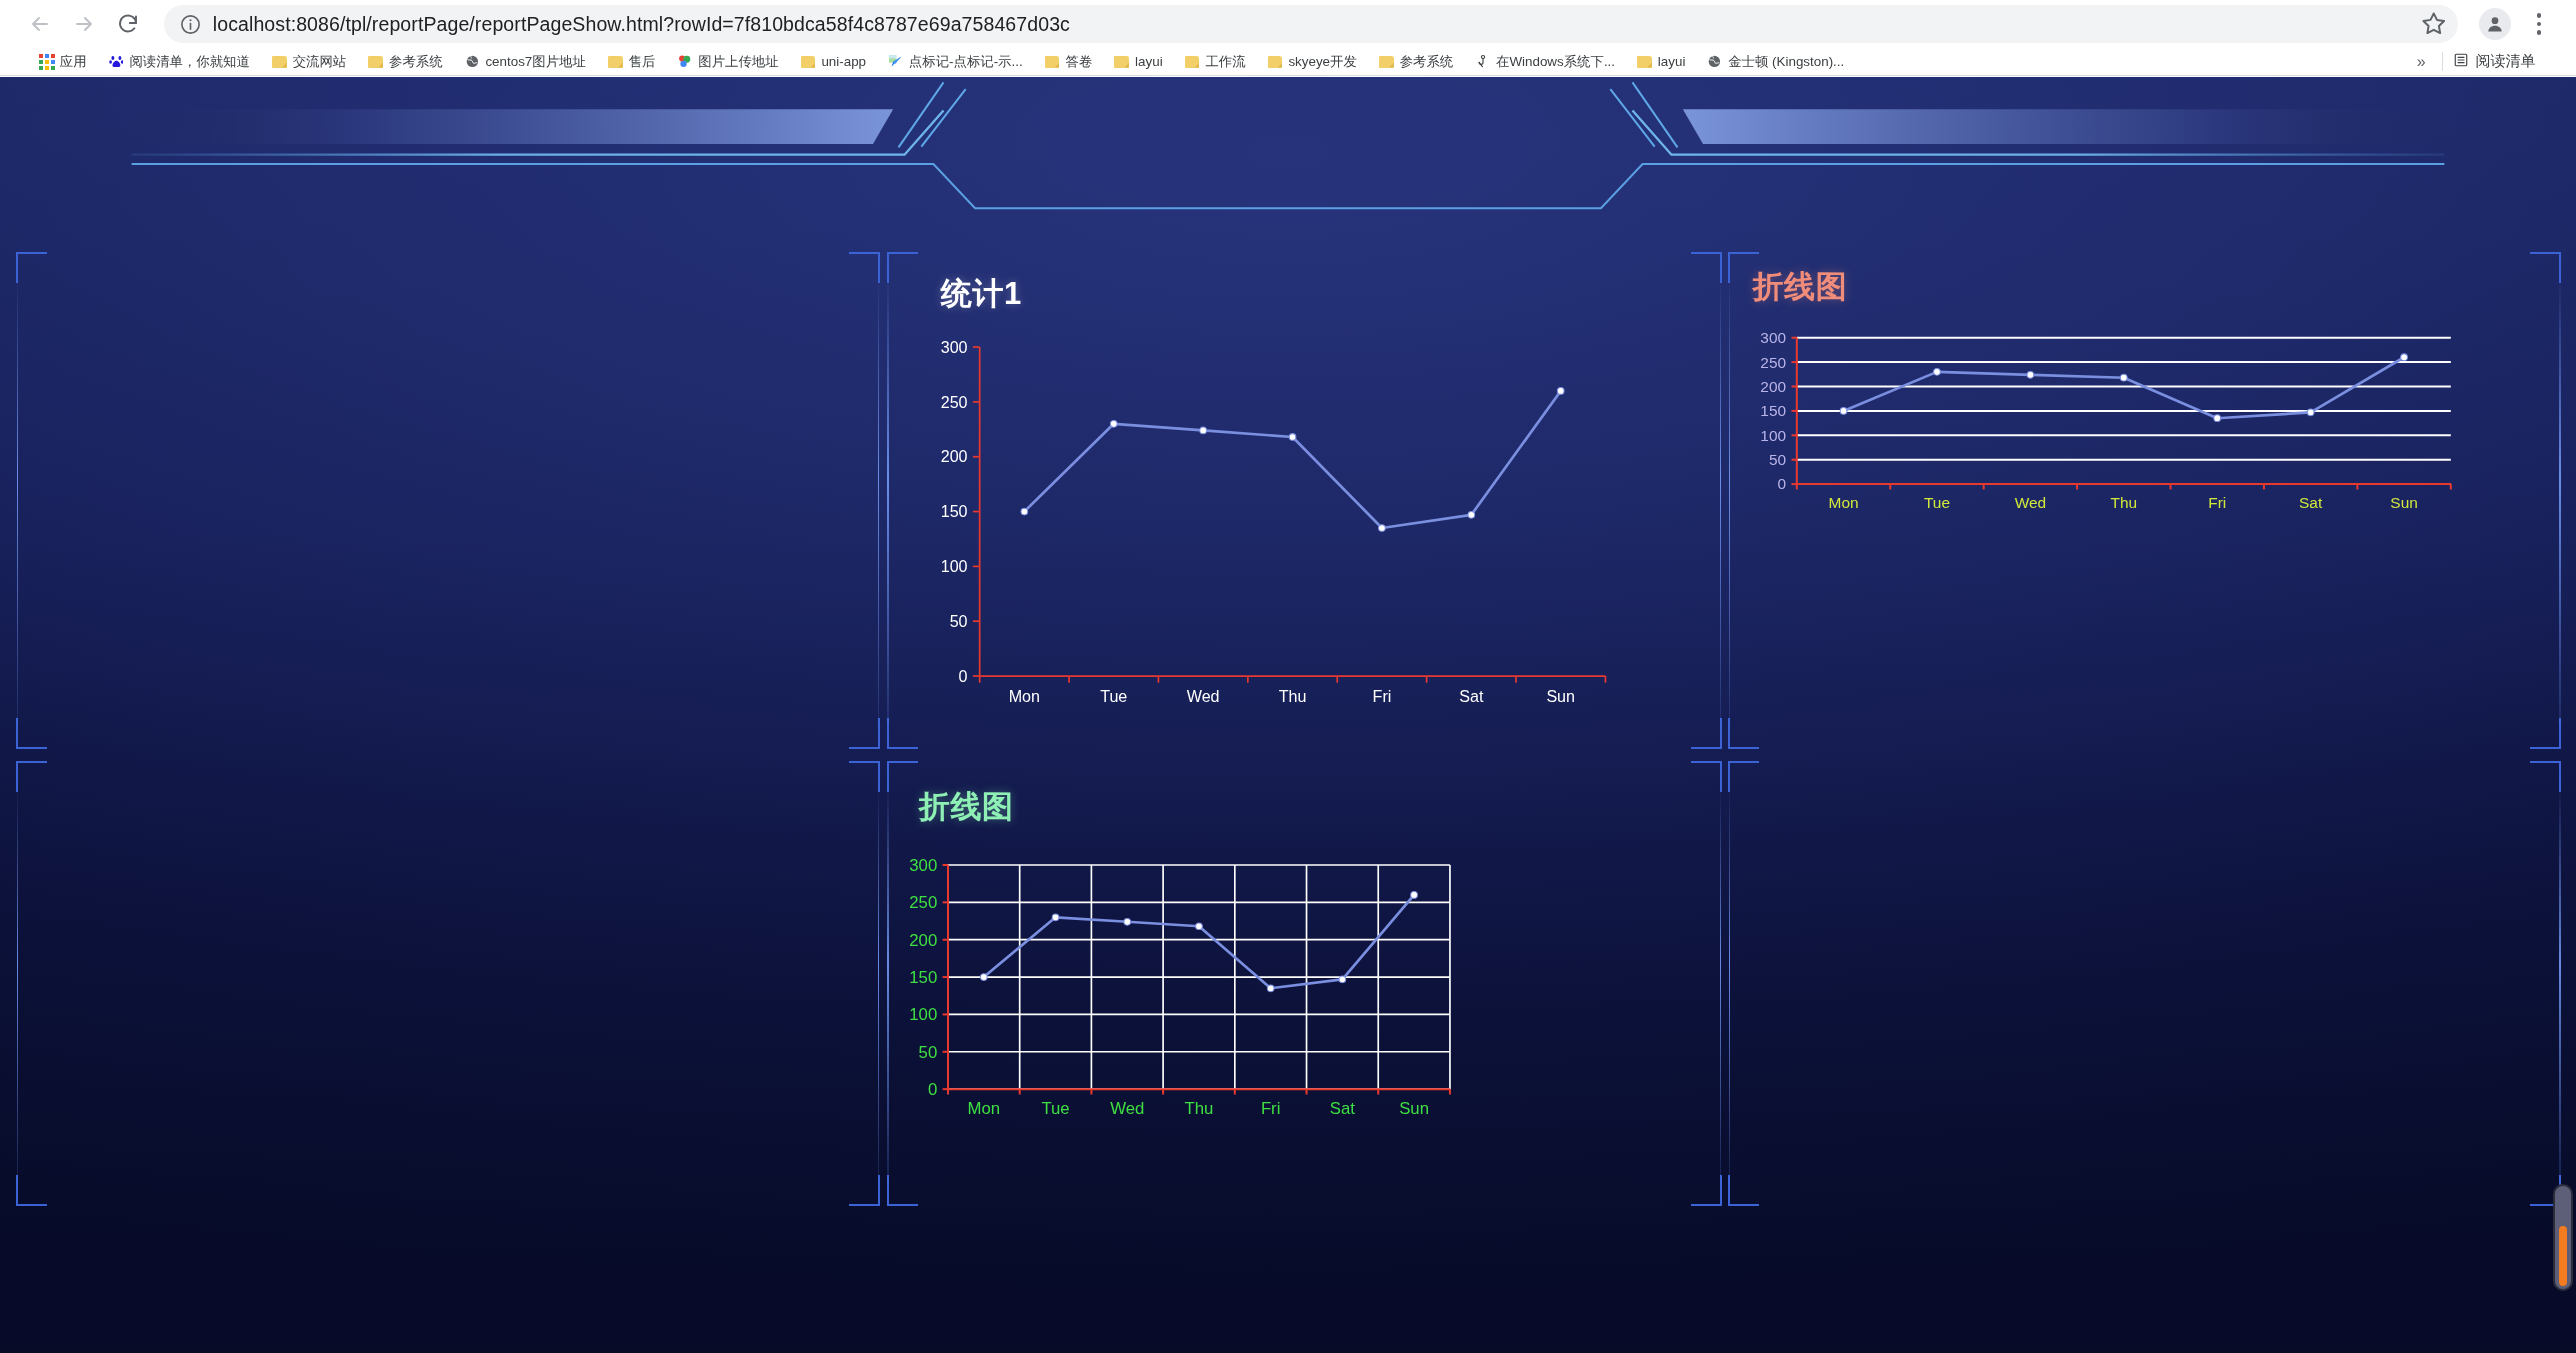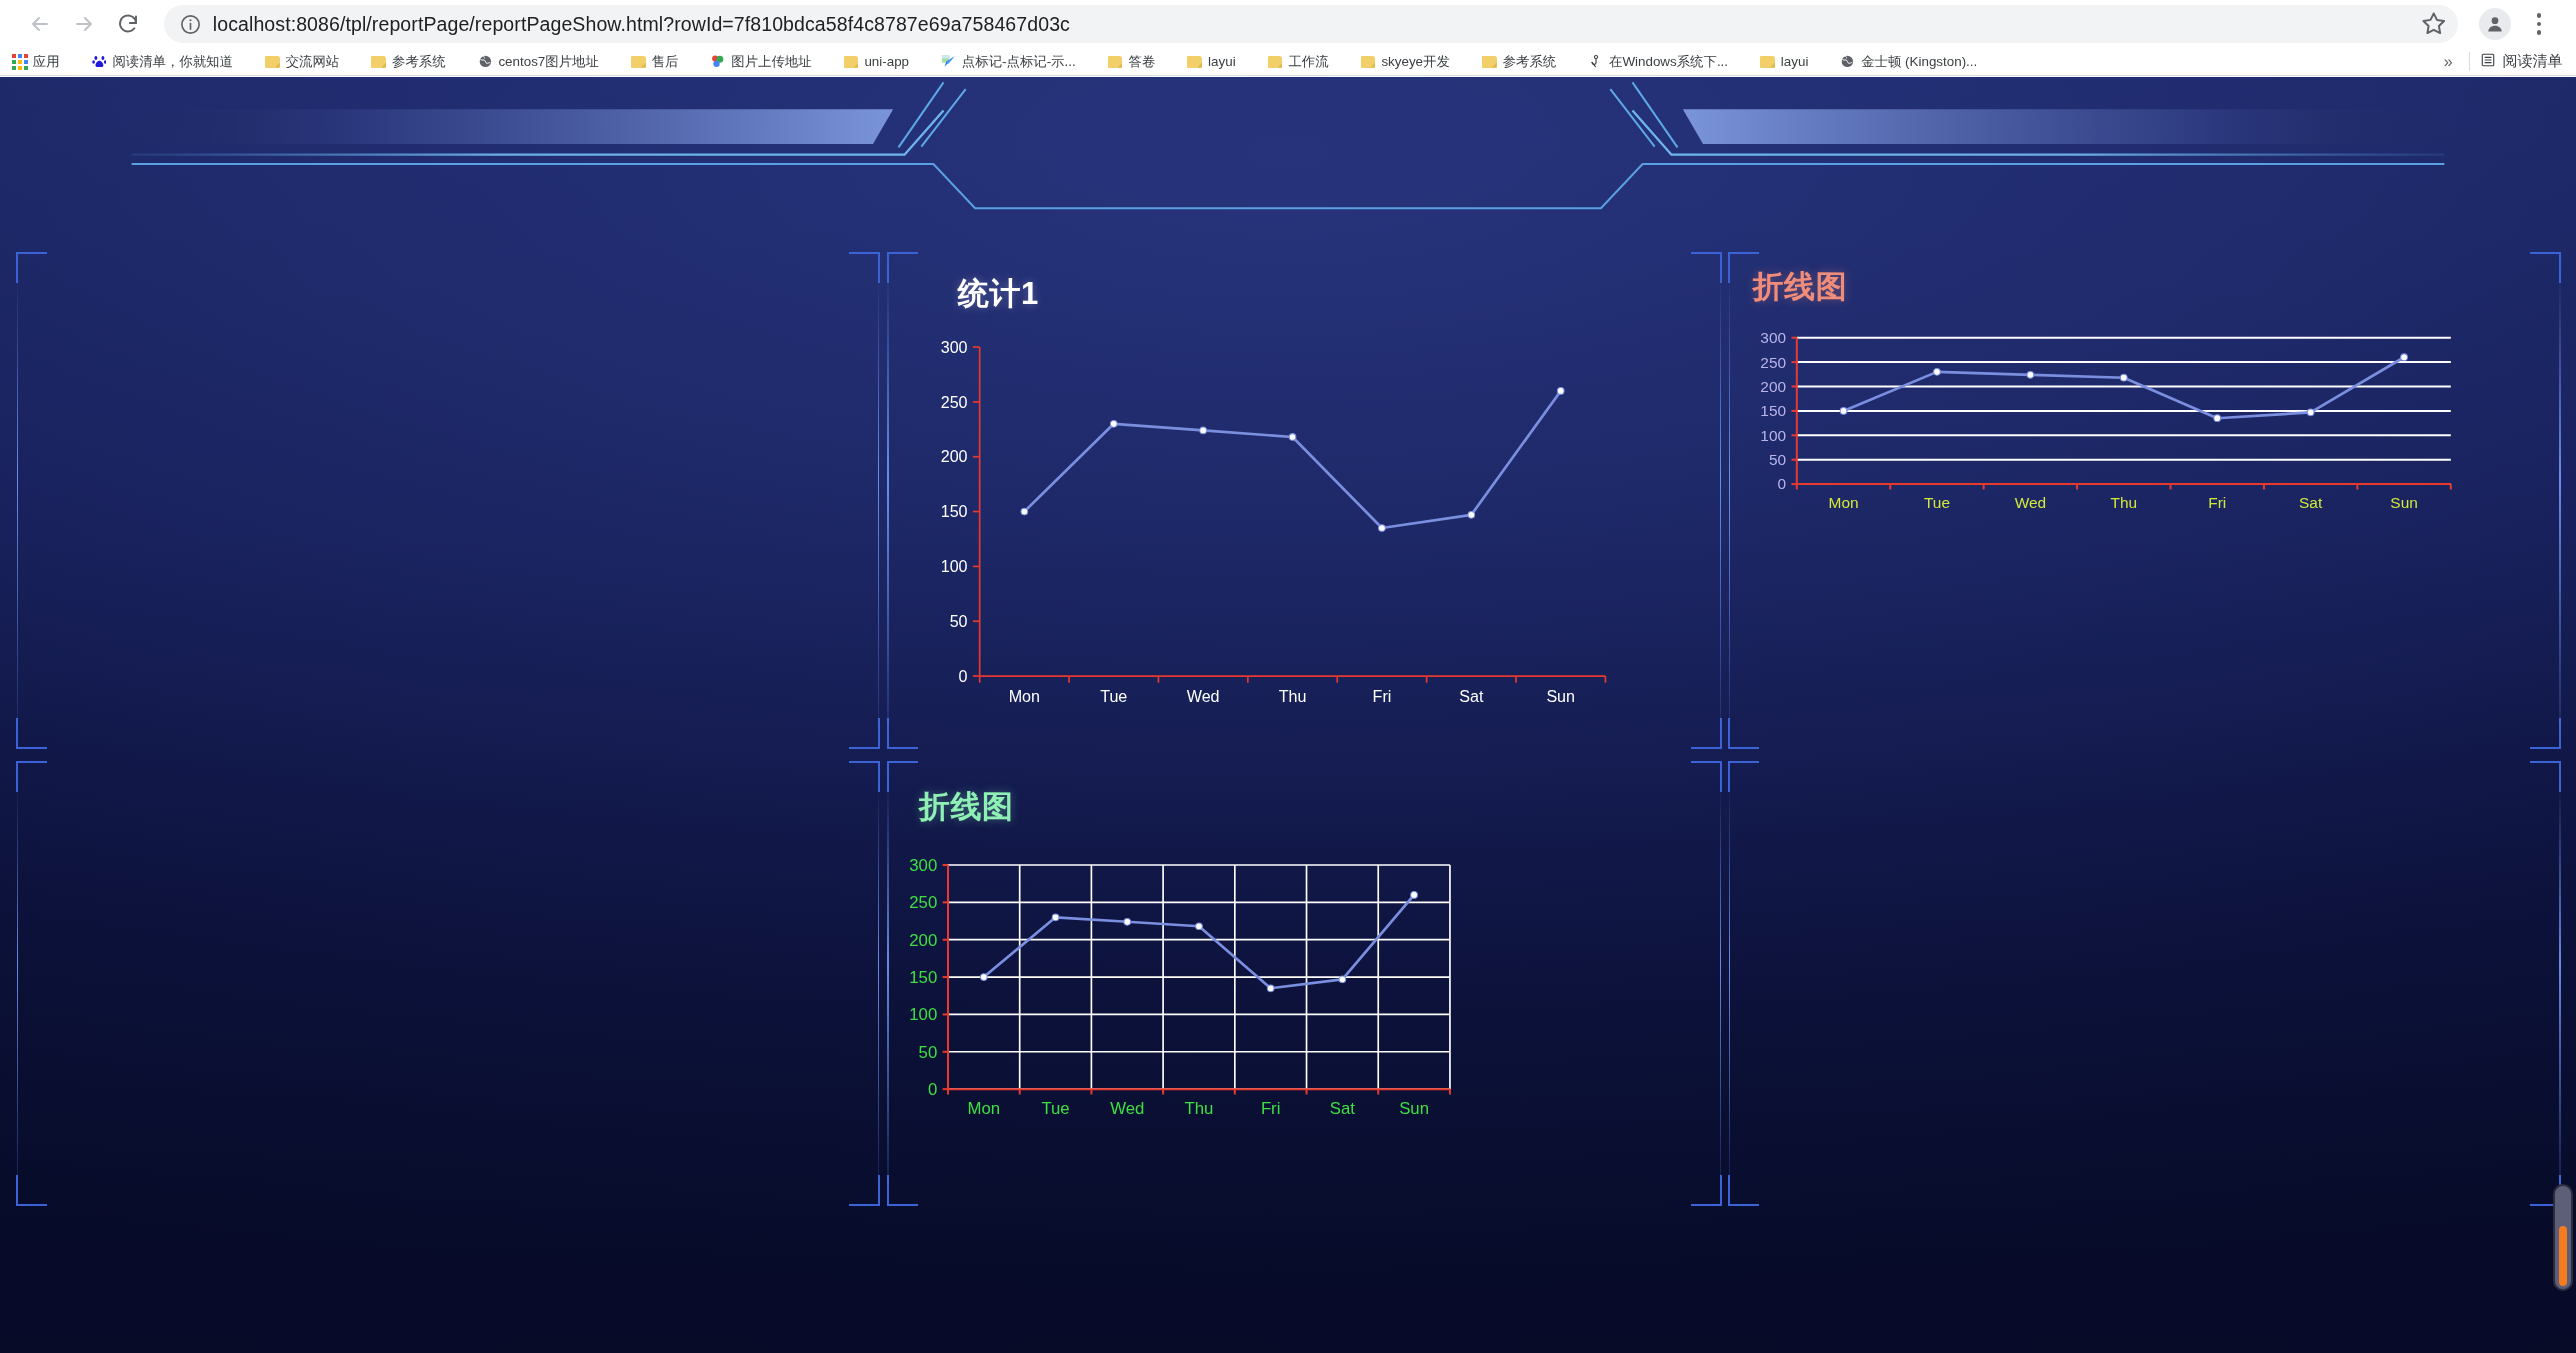--- a/index.html
+++ b/index.html
@@ -43,21 +43,21 @@
   .avatar-circle {
     width: 32px; height: 32px; border-radius: 50%; background: #e8eaed;
     display: flex; align-items: center; justify-content: center; color: #5f6368;
   }
   .kebab { display:flex; flex-direction:column; gap:4px; align-items:center; }
   .kebab i { width: 4.7px; height: 4.7px; border-radius: 50%; background:#5f6368; display:block; }
 
   
   .bookmarks {
     height: 28px; background: #fff; border-bottom: 0.7px solid #dadce0;
-    display: flex; align-items: center; padding: 0 4px; gap: 16px;
+    display: flex; align-items: center; padding: 0 31px; gap: 6px;
     position: relative; overflow: hidden;
   }
   .bm {
     display: flex; align-items: center; gap: 6px;
     padding: 0 8px; height: 25.5px; white-space: nowrap;
     font-size: 13.4px; color: #3c4043; border-radius: 4px;
     flex: 0 0 auto;
   }
   .bm-ico { width: 14.8px; height: 14.8px; flex:0 0 auto; display:block; }
   .bm-label { line-height: 1; }
@@ -409,21 +409,21 @@
       <div class="panel">
         <span class="br br-tl"></span>
         <span class="br br-tr"></span>
         <span class="br br-bl"></span>
         <span class="br br-br"></span>
         <span class="edge-v l"></span>
         <span class="edge-v r"></span>
         <span class="edge-h t"></span>
         <span class="edge-h b"></span>
 
-        <div class="chart-title t1" style="position:absolute;left:71px;top:25.5px;">统计1</div>
+        <div class="chart-title t1" style="position:absolute;left:54px;top:25.5px;">统计1</div>
 
         <div class="chart-wrap" style="left:40px;top:87px;width:766px;height:376px;">
           <svg id="svg-c1" width="766" height="376" viewBox="0 0 1140 560">
               <line x1="78" y1="12" x2="78" y2="502" stroke="#e8392f" stroke-width="2.5"></line>
               <line x1="78" y1="502" x2="1010" y2="502" stroke="#e8392f" stroke-width="2.5"></line>
               <line x1="68" y1="502" x2="78" y2="502" stroke="#e8392f" stroke-width="2.5"></line>
               <text x="60" y="510.4" text-anchor="end" fill="#ffffff" font-size="24" class="ax-lbl">0</text>
               <line x1="68" y1="420.33333333333337" x2="78" y2="420.33333333333337" stroke="#e8392f" stroke-width="2.5"></line>
               <text x="60" y="428.73333333333335" text-anchor="end" fill="#ffffff" font-size="24" class="ax-lbl">50</text>
               <line x1="68" y1="338.6666666666667" x2="78" y2="338.6666666666667" stroke="#e8392f" stroke-width="2.5"></line>

